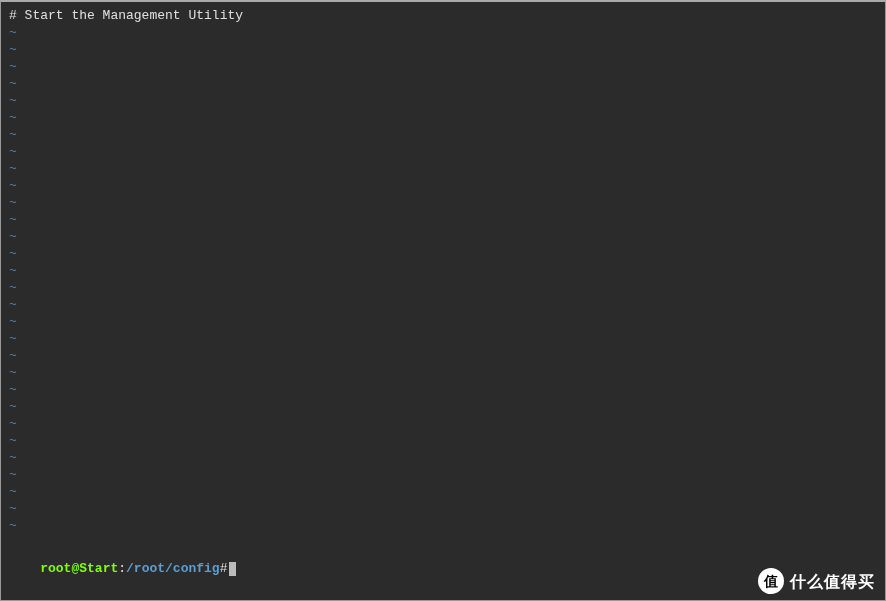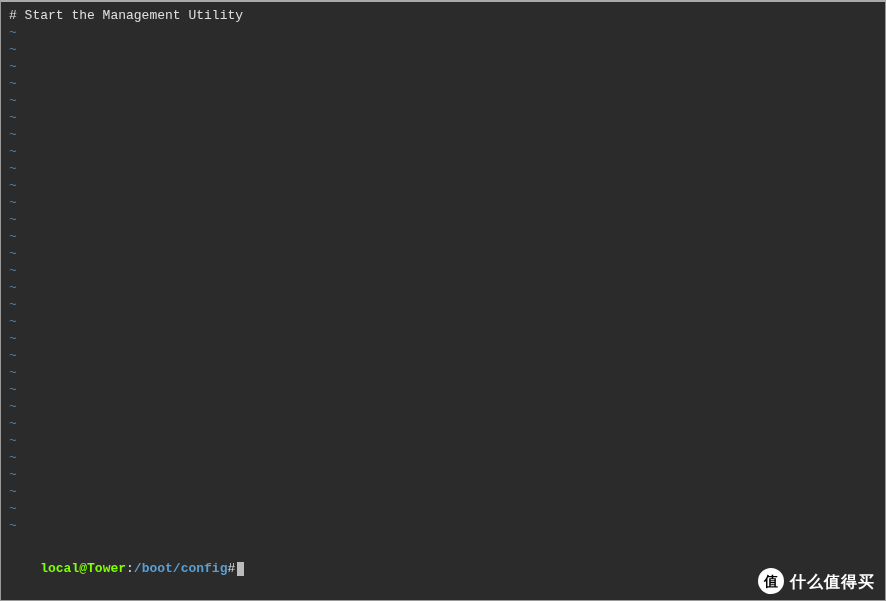--- a/index.html
+++ b/index.html
@@ -121,20 +121,20 @@
       <div class="tilde">~</div>
       <div class="tilde">~</div>
       <div class="tilde">~</div>
       <div class="tilde">~</div>
       <div class="tilde">~</div>
       <div class="tilde">~</div>
       <div class="tilde">~</div>
       <div class="tilde">~</div>
     </div>
   <div class="prompt-line">
-    <span class="prompt-user">local@Tower</span><span class="prompt-sep">:</span><span class="prompt-path">/boot/config</span><span class="prompt-hash">#</span><span class="cursor"></span>
+    <span class="prompt-user">root@Start</span><span class="prompt-sep">:</span><span class="prompt-path">/root/config</span><span class="prompt-hash">#</span><span class="cursor"></span>
   </div>
 </div>
 
 <div class="watermark">
   <div class="watermark-badge">值</div>
   <div class="watermark-text">什么值得买</div>
 </div>
 
 </body></html>

